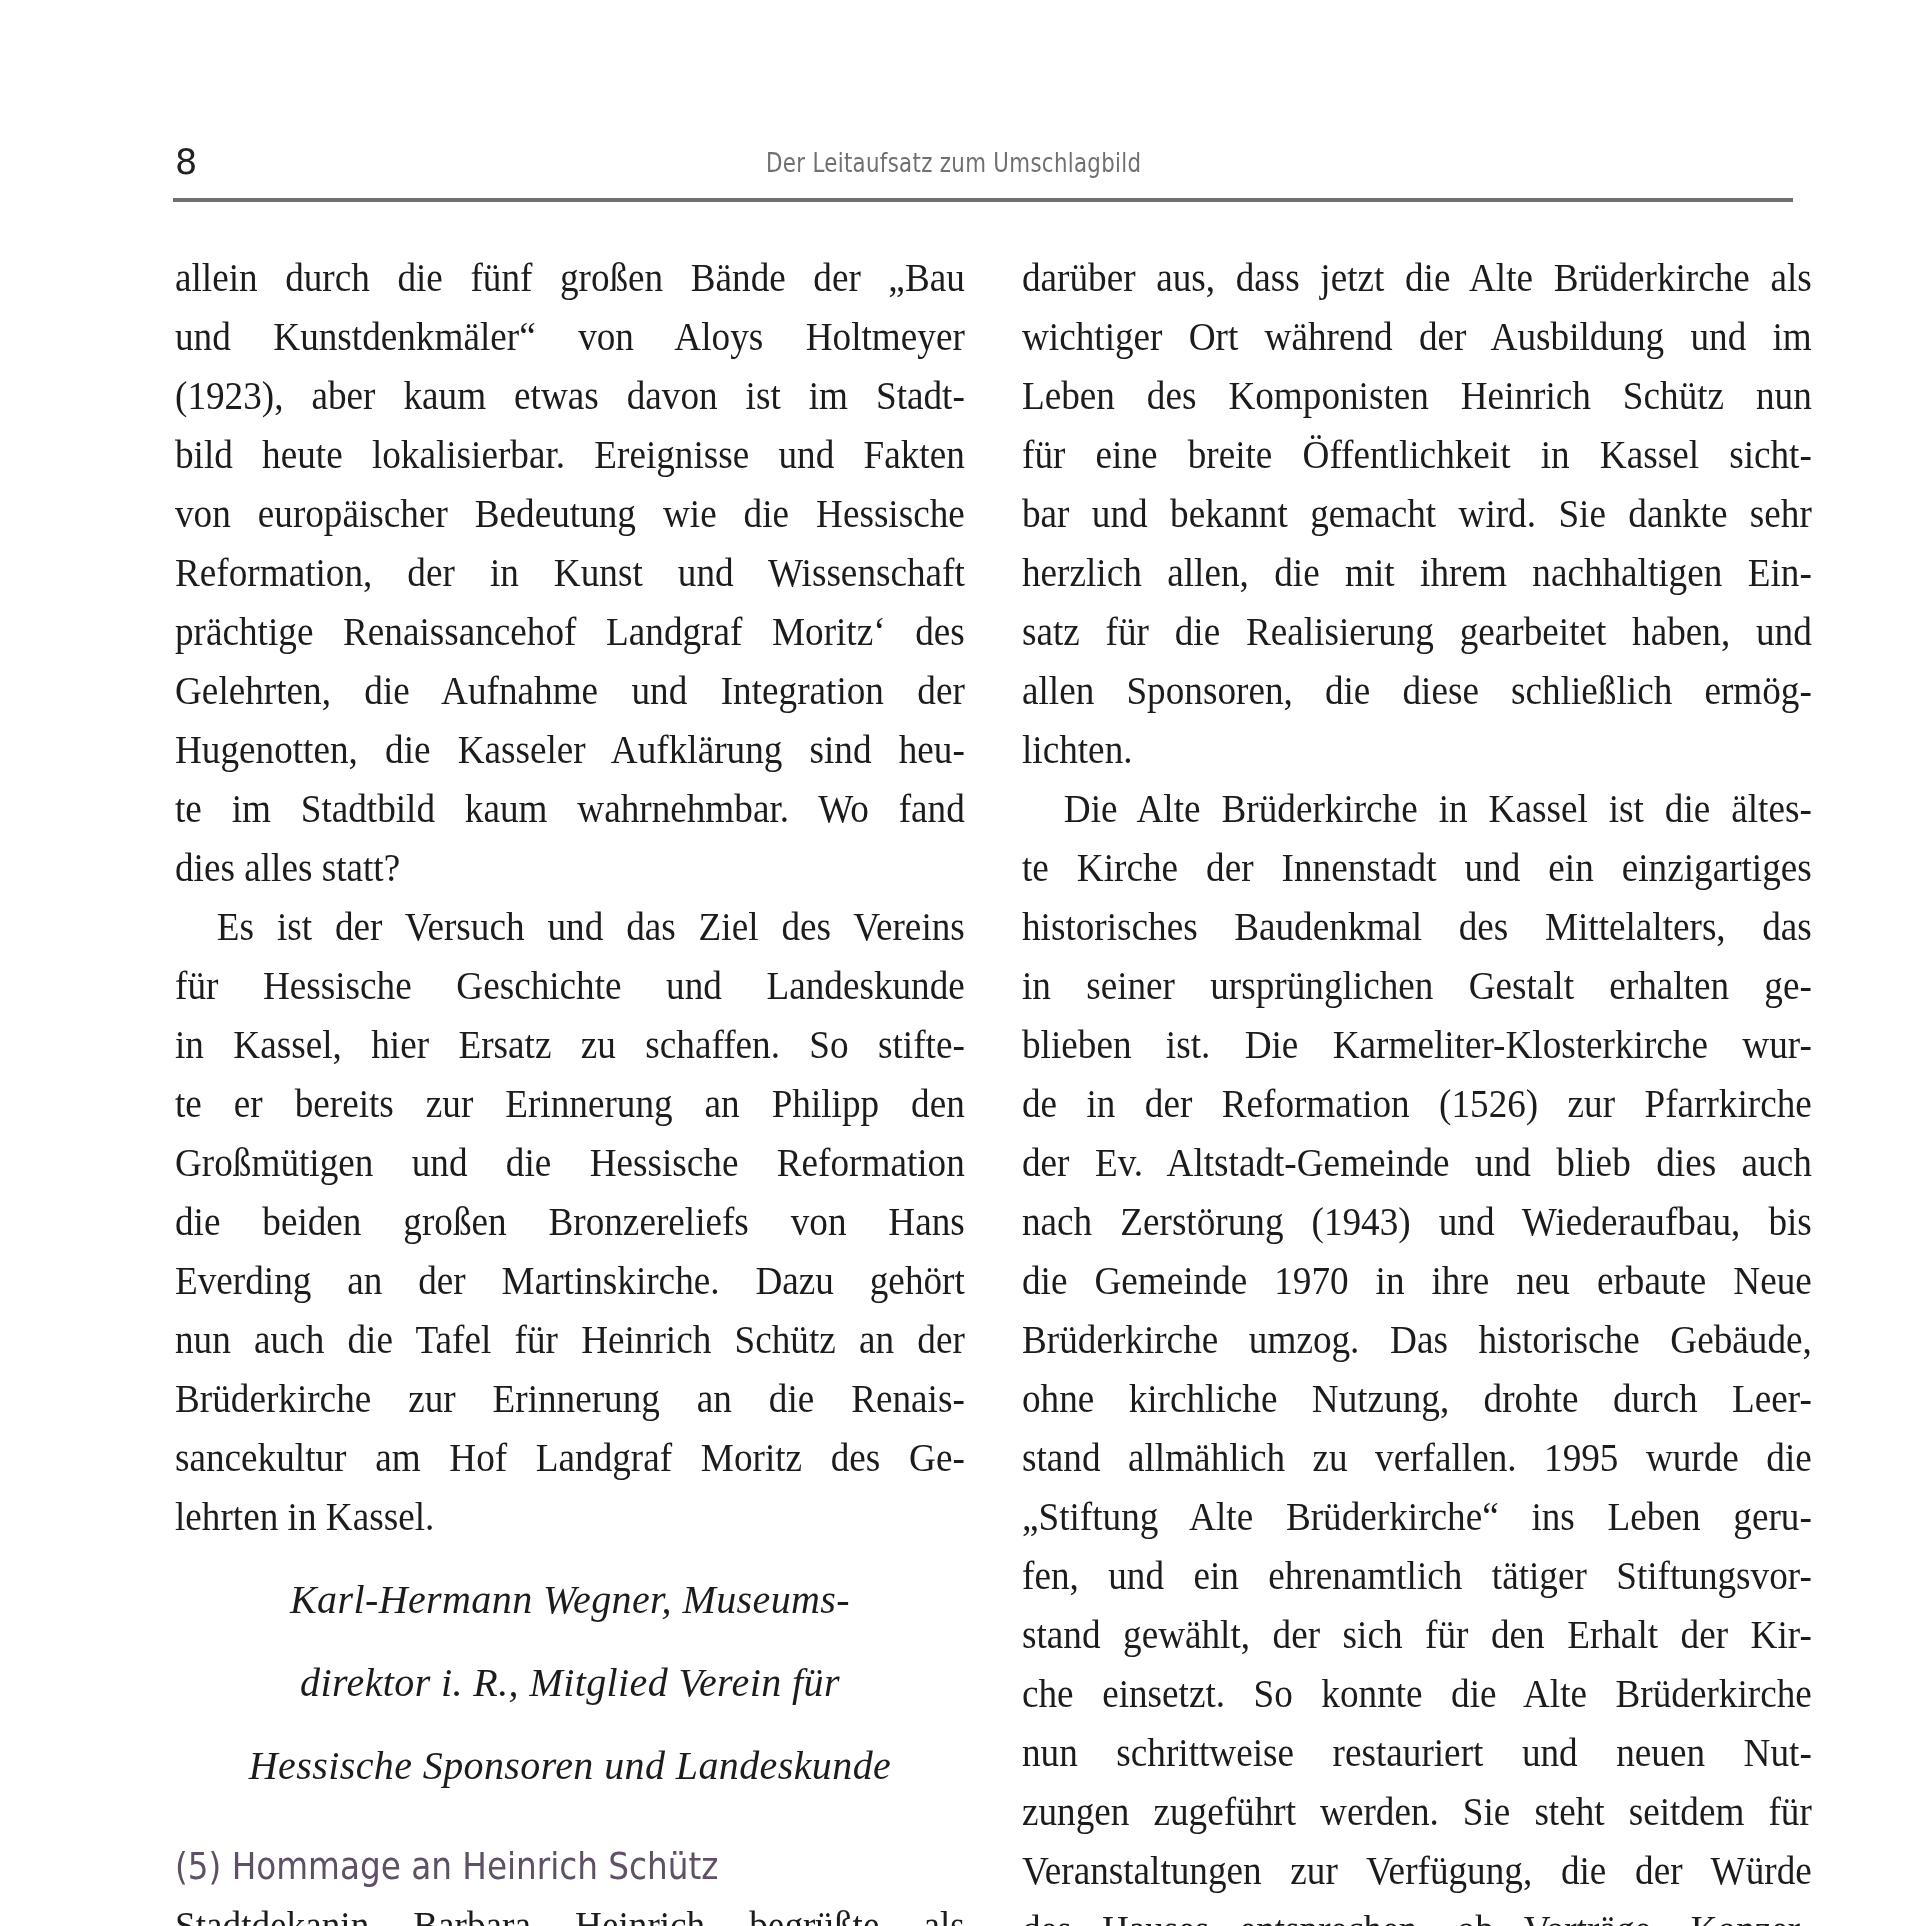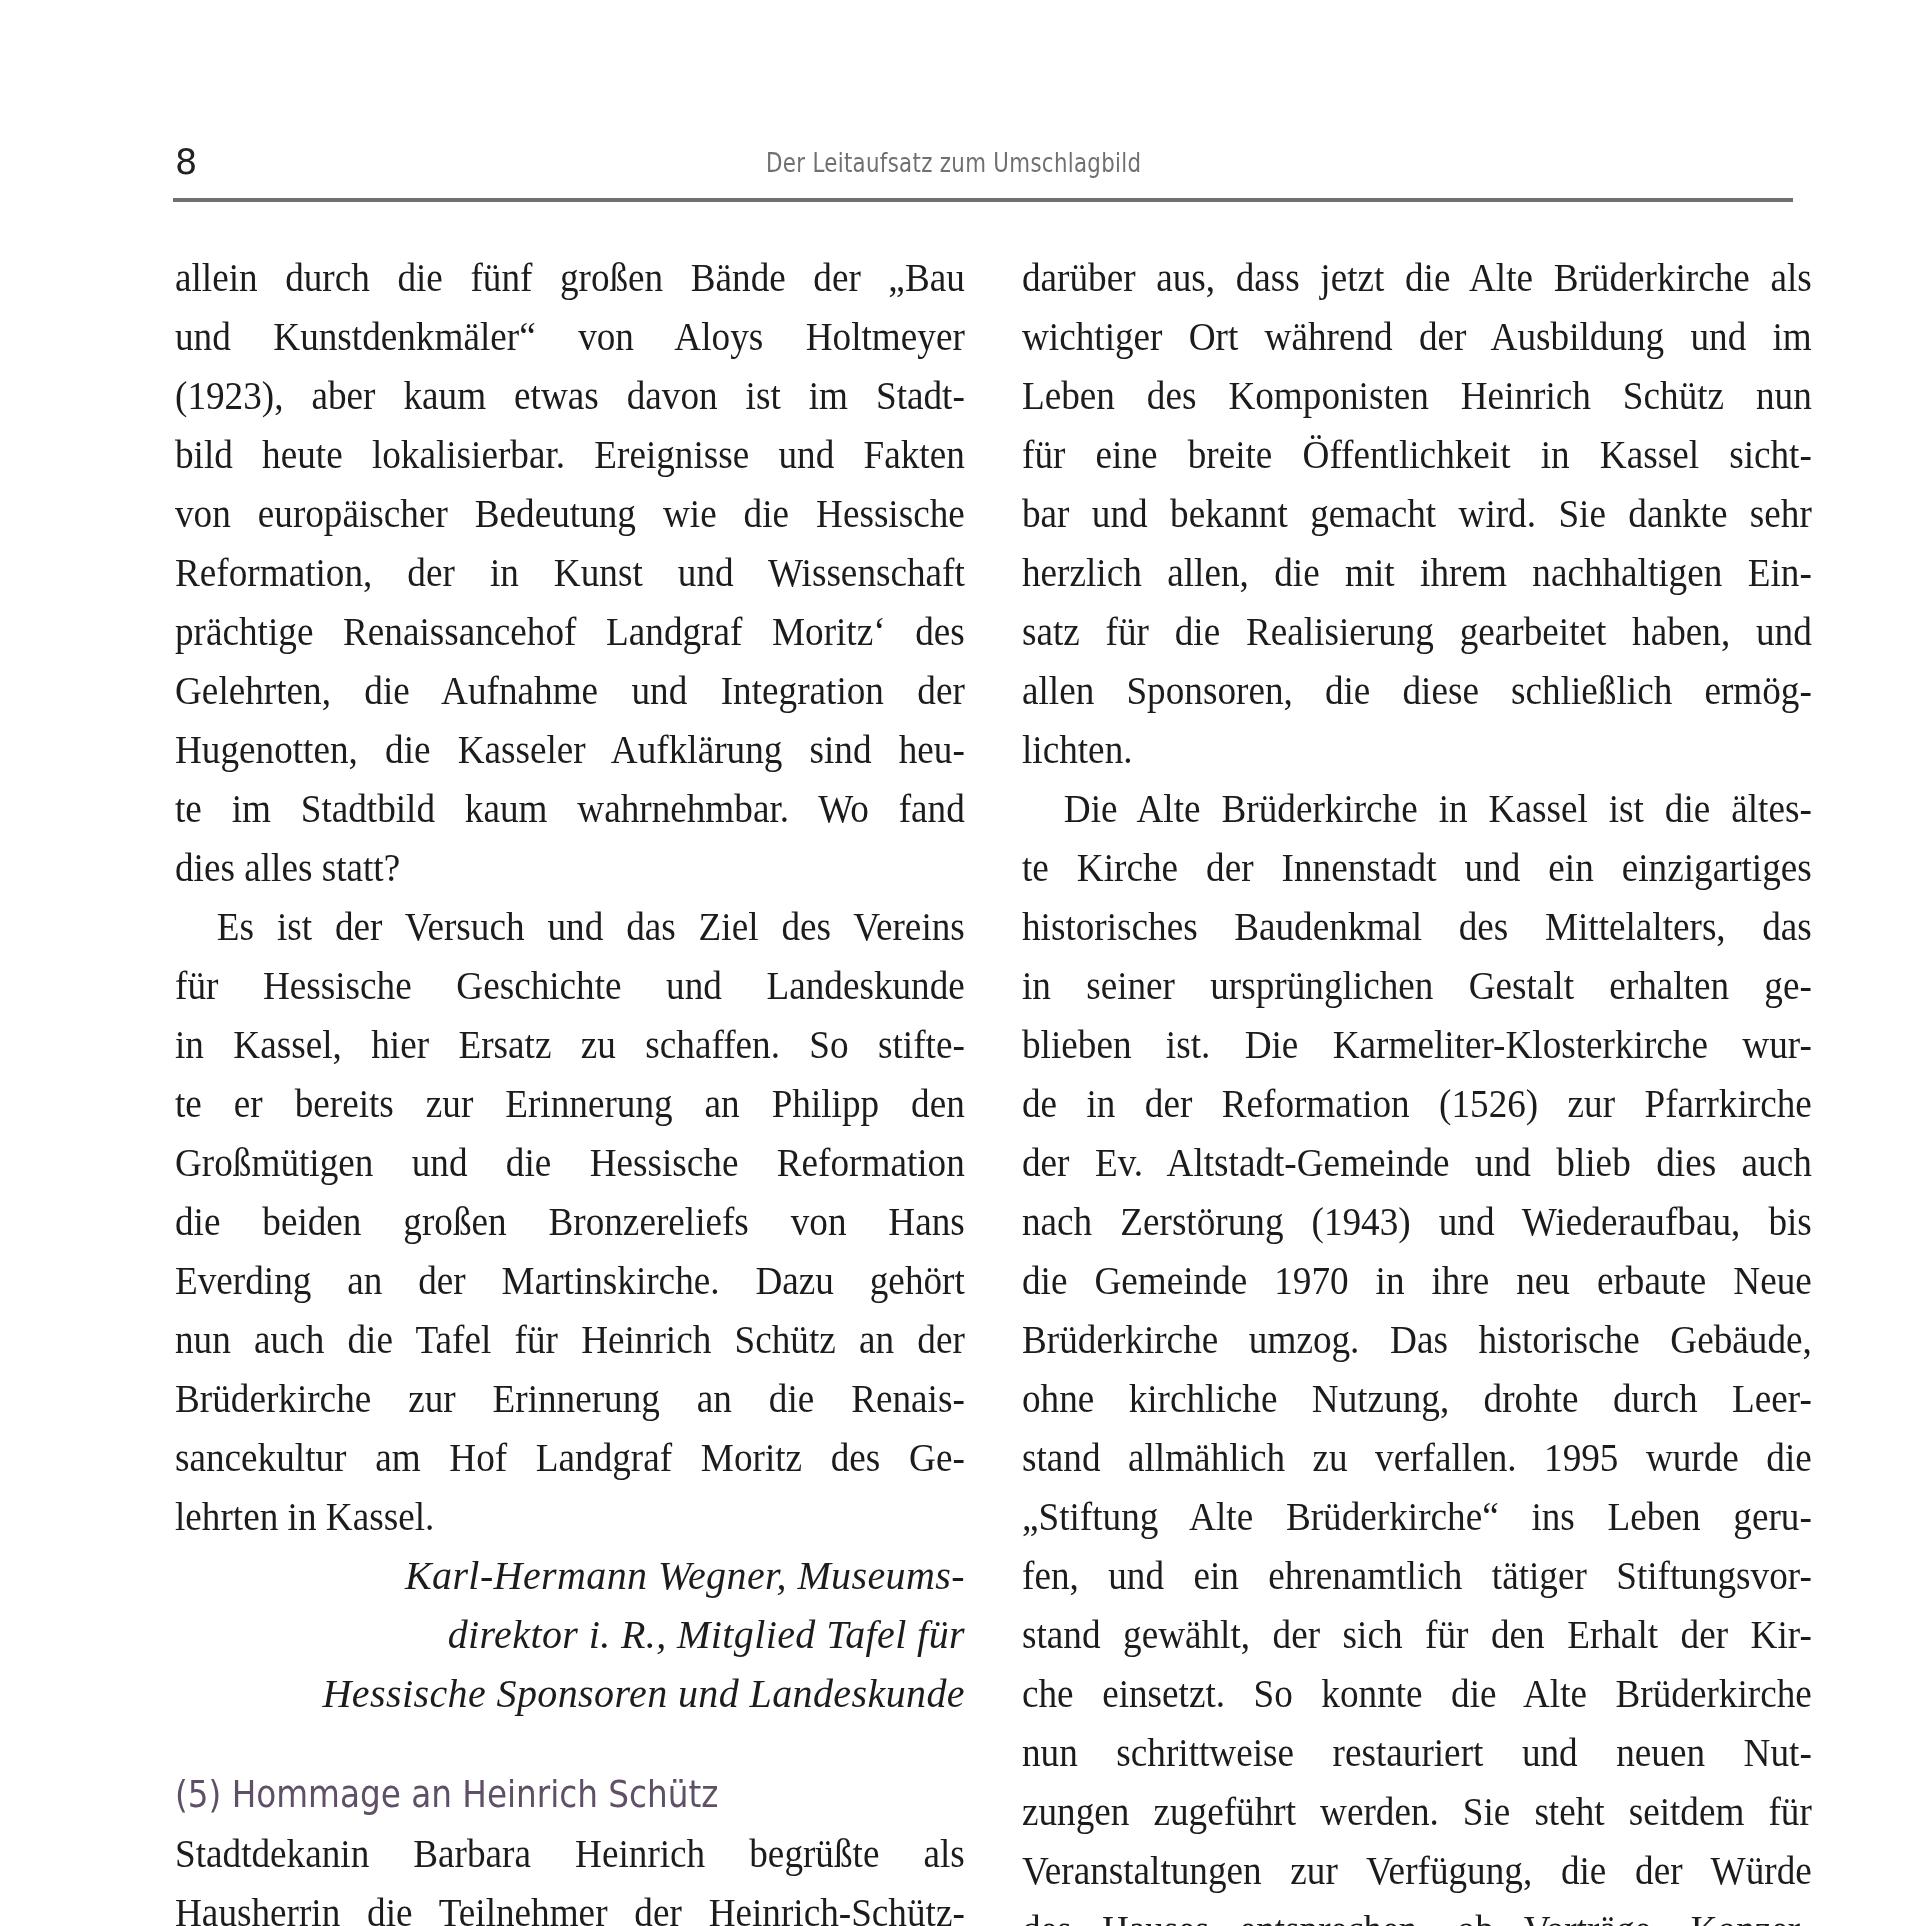--- a/index.html
+++ b/index.html
@@ -28,21 +28,21 @@
     display: block; height: 59px; line-height: 59px; white-space: nowrap;
     font-family: "Liberation Serif", serif; font-size: 40px; color: #1c1c1c;
     text-align: justify; text-align-last: justify; overflow: visible;
     transform: scaleX(0.93); transform-origin: left center; width: 107.5%;
   }
   .line.last { text-align-last: left; }
   .line.indent { padding-left: 45px; box-sizing: border-box; }
   .sig {
     display: block; height: 59px; line-height: 59px; white-space: nowrap;
     font-family: "Liberation Serif", serif; font-style: italic; font-size: 40px; color: #1c1c1c;
-    text-align: right; letter-spacing: 0.4px;
+    text-align: center; letter-spacing: 0.4px; margin-top: 24px;
   }
   .gap { display: block; height: 42px; }
   .section-heading {
     display: block; height: 59px; line-height: 59px; white-space: nowrap;
     font-family: "DejaVu Sans", sans-serif; font-size: 38px; color: #5f5068;
     transform: scaleX(0.86); transform-origin: left center;
   }
 </style>
 </head>
 <body>
@@ -77,21 +77,21 @@
       <span class="line">Großmütigen und die Hessische Reformation</span>
       <span class="line">die beiden großen Bronzereliefs von Hans</span>
       <span class="line">Everding an der Martinskirche. Dazu gehört</span>
       <span class="line">nun auch die Tafel für Heinrich Schütz an der</span>
       <span class="line">Brüderkirche zur Erinnerung an die Renais-</span>
       <span class="line">sancekultur am Hof Landgraf Moritz des Ge-</span>
       <span class="line last">lehrten in Kassel.</span>
     </div>
     <div>
       <span class="sig">Karl-Hermann Wegner, Museums-</span>
-      <span class="sig">direktor i. R., Mitglied Tafel für</span>
+      <span class="sig">direktor i. R., Mitglied Verein für</span>
       <span class="sig">Hessische Sponsoren und Landeskunde</span>
     </div>
     <span class="gap"></span>
     <span class="section-heading">(5) Hommage an Heinrich Schütz</span>
     <div>
       <span class="line">Stadtdekanin Barbara Heinrich begrüßte als</span>
       <span class="line">Hausherrin die Teilnehmer der Heinrich-Schütz-</span>
 
     </div>
 

